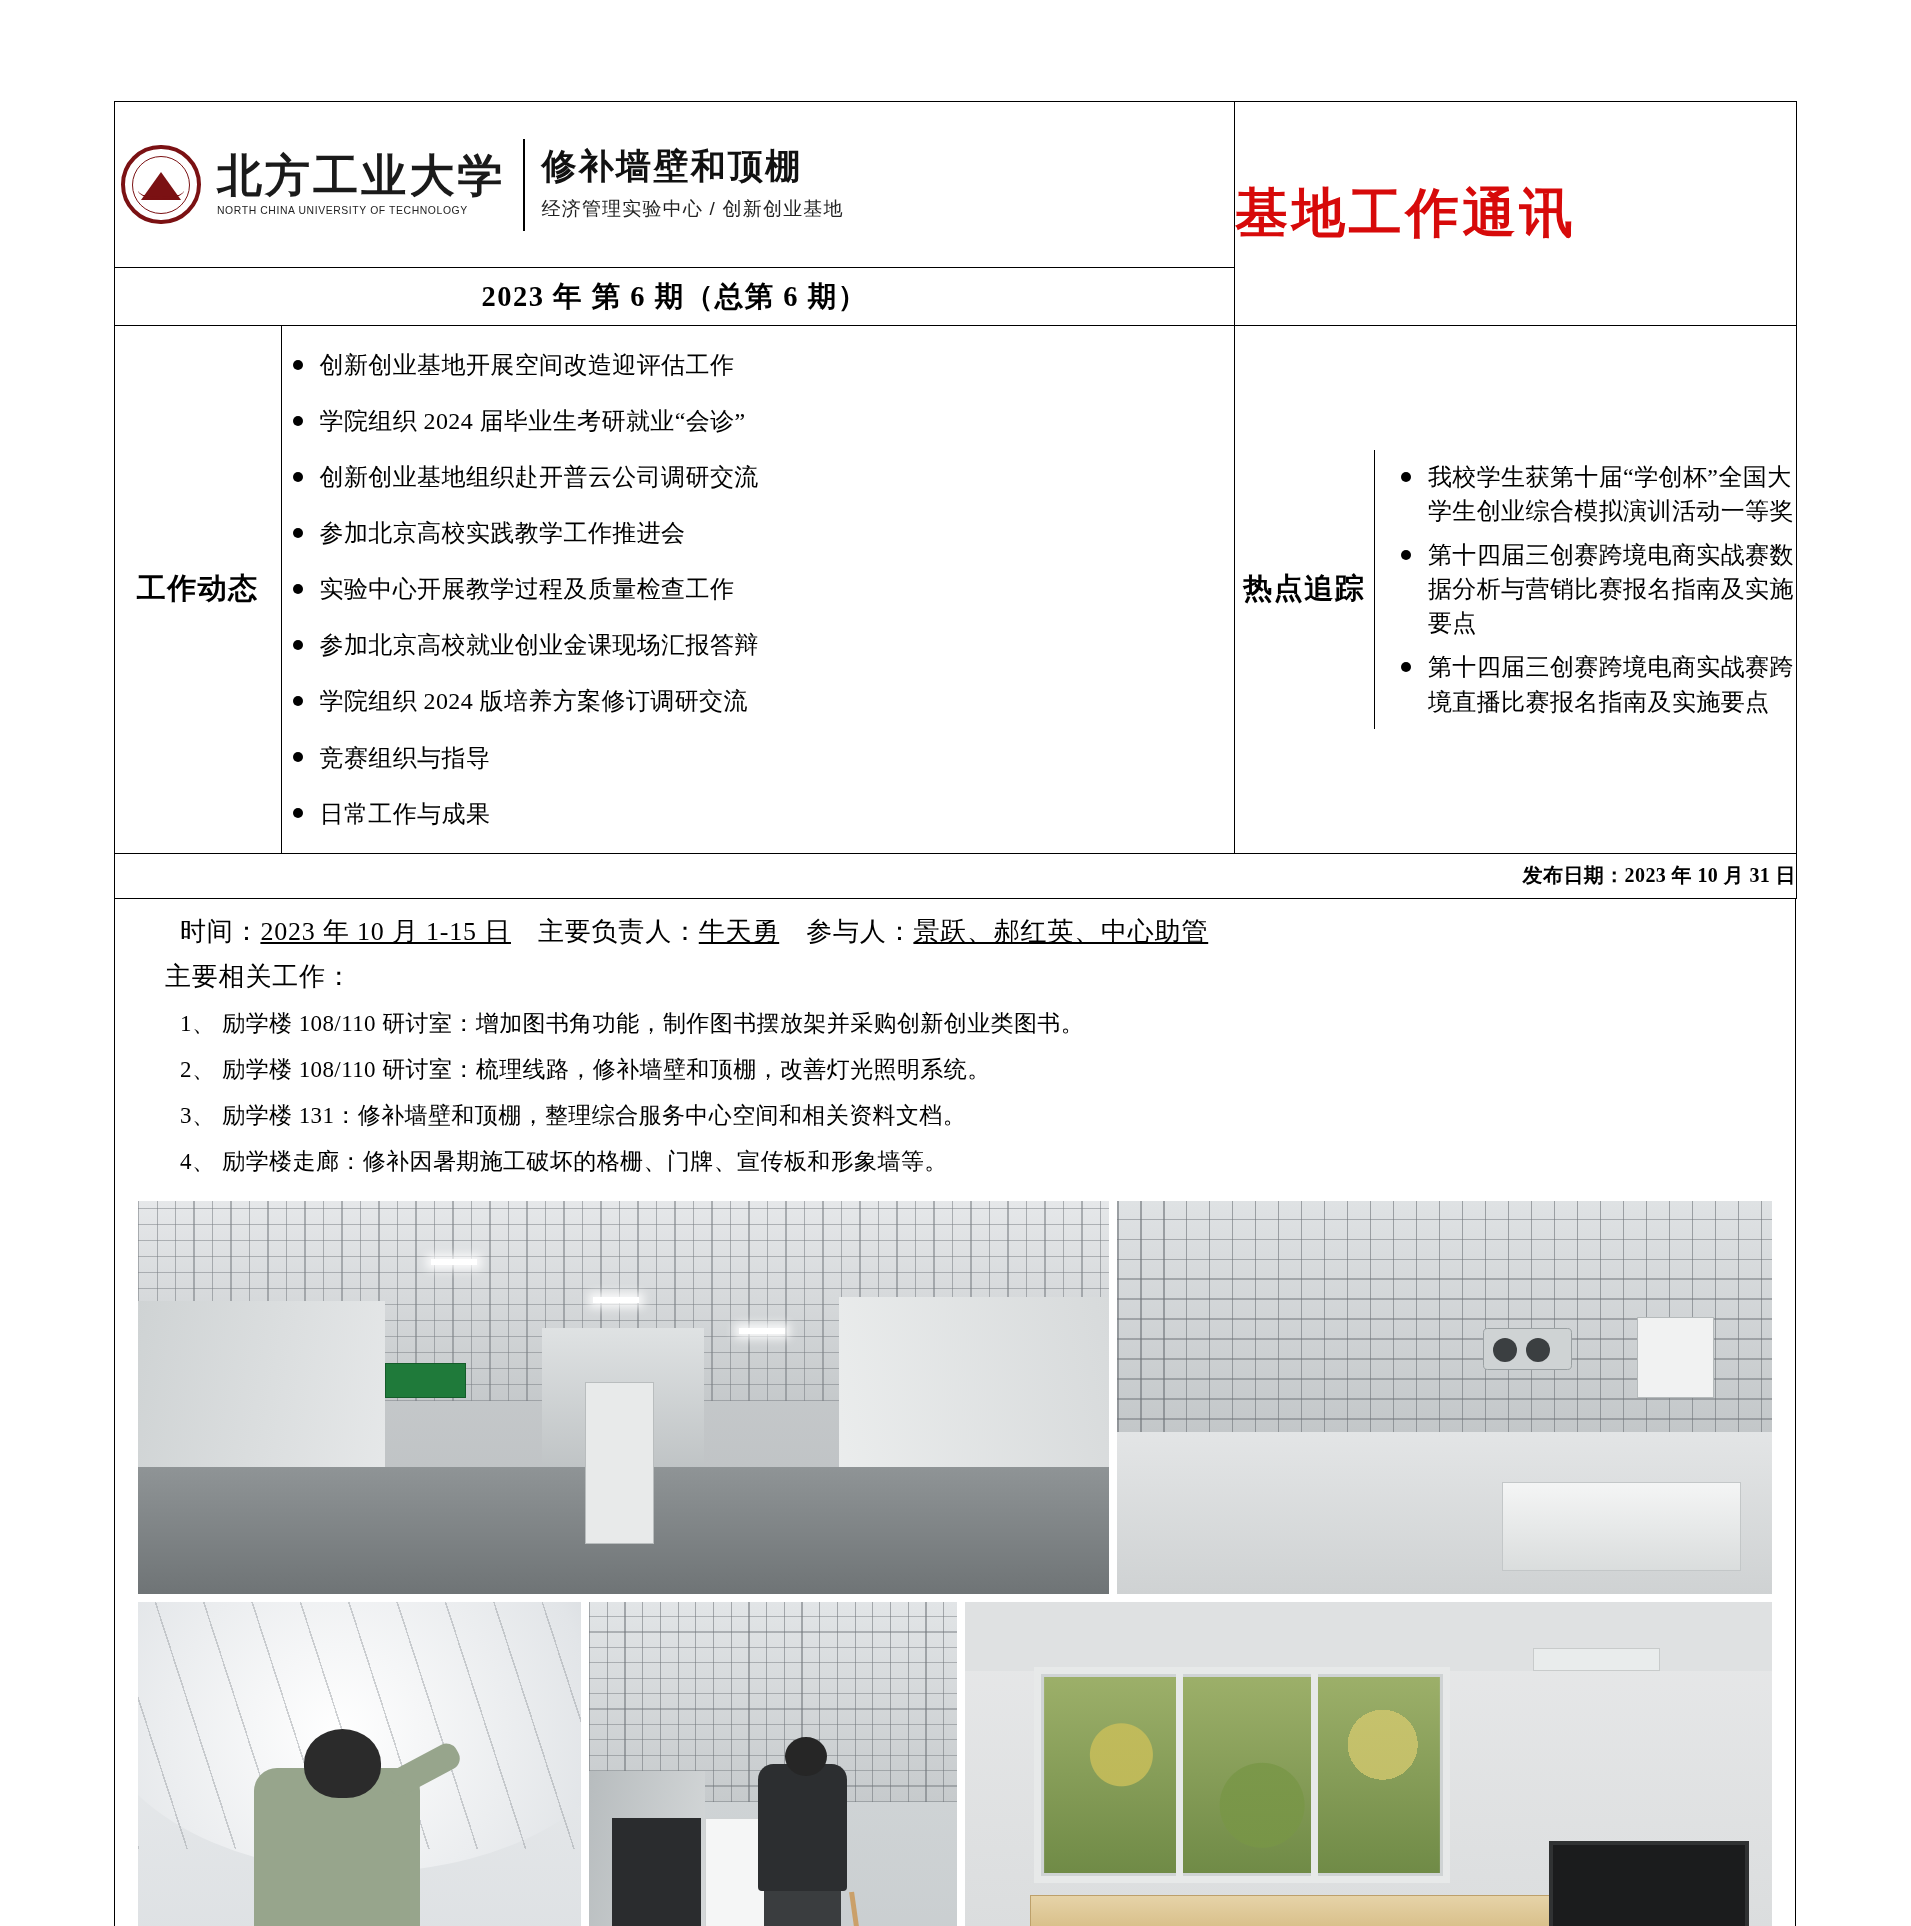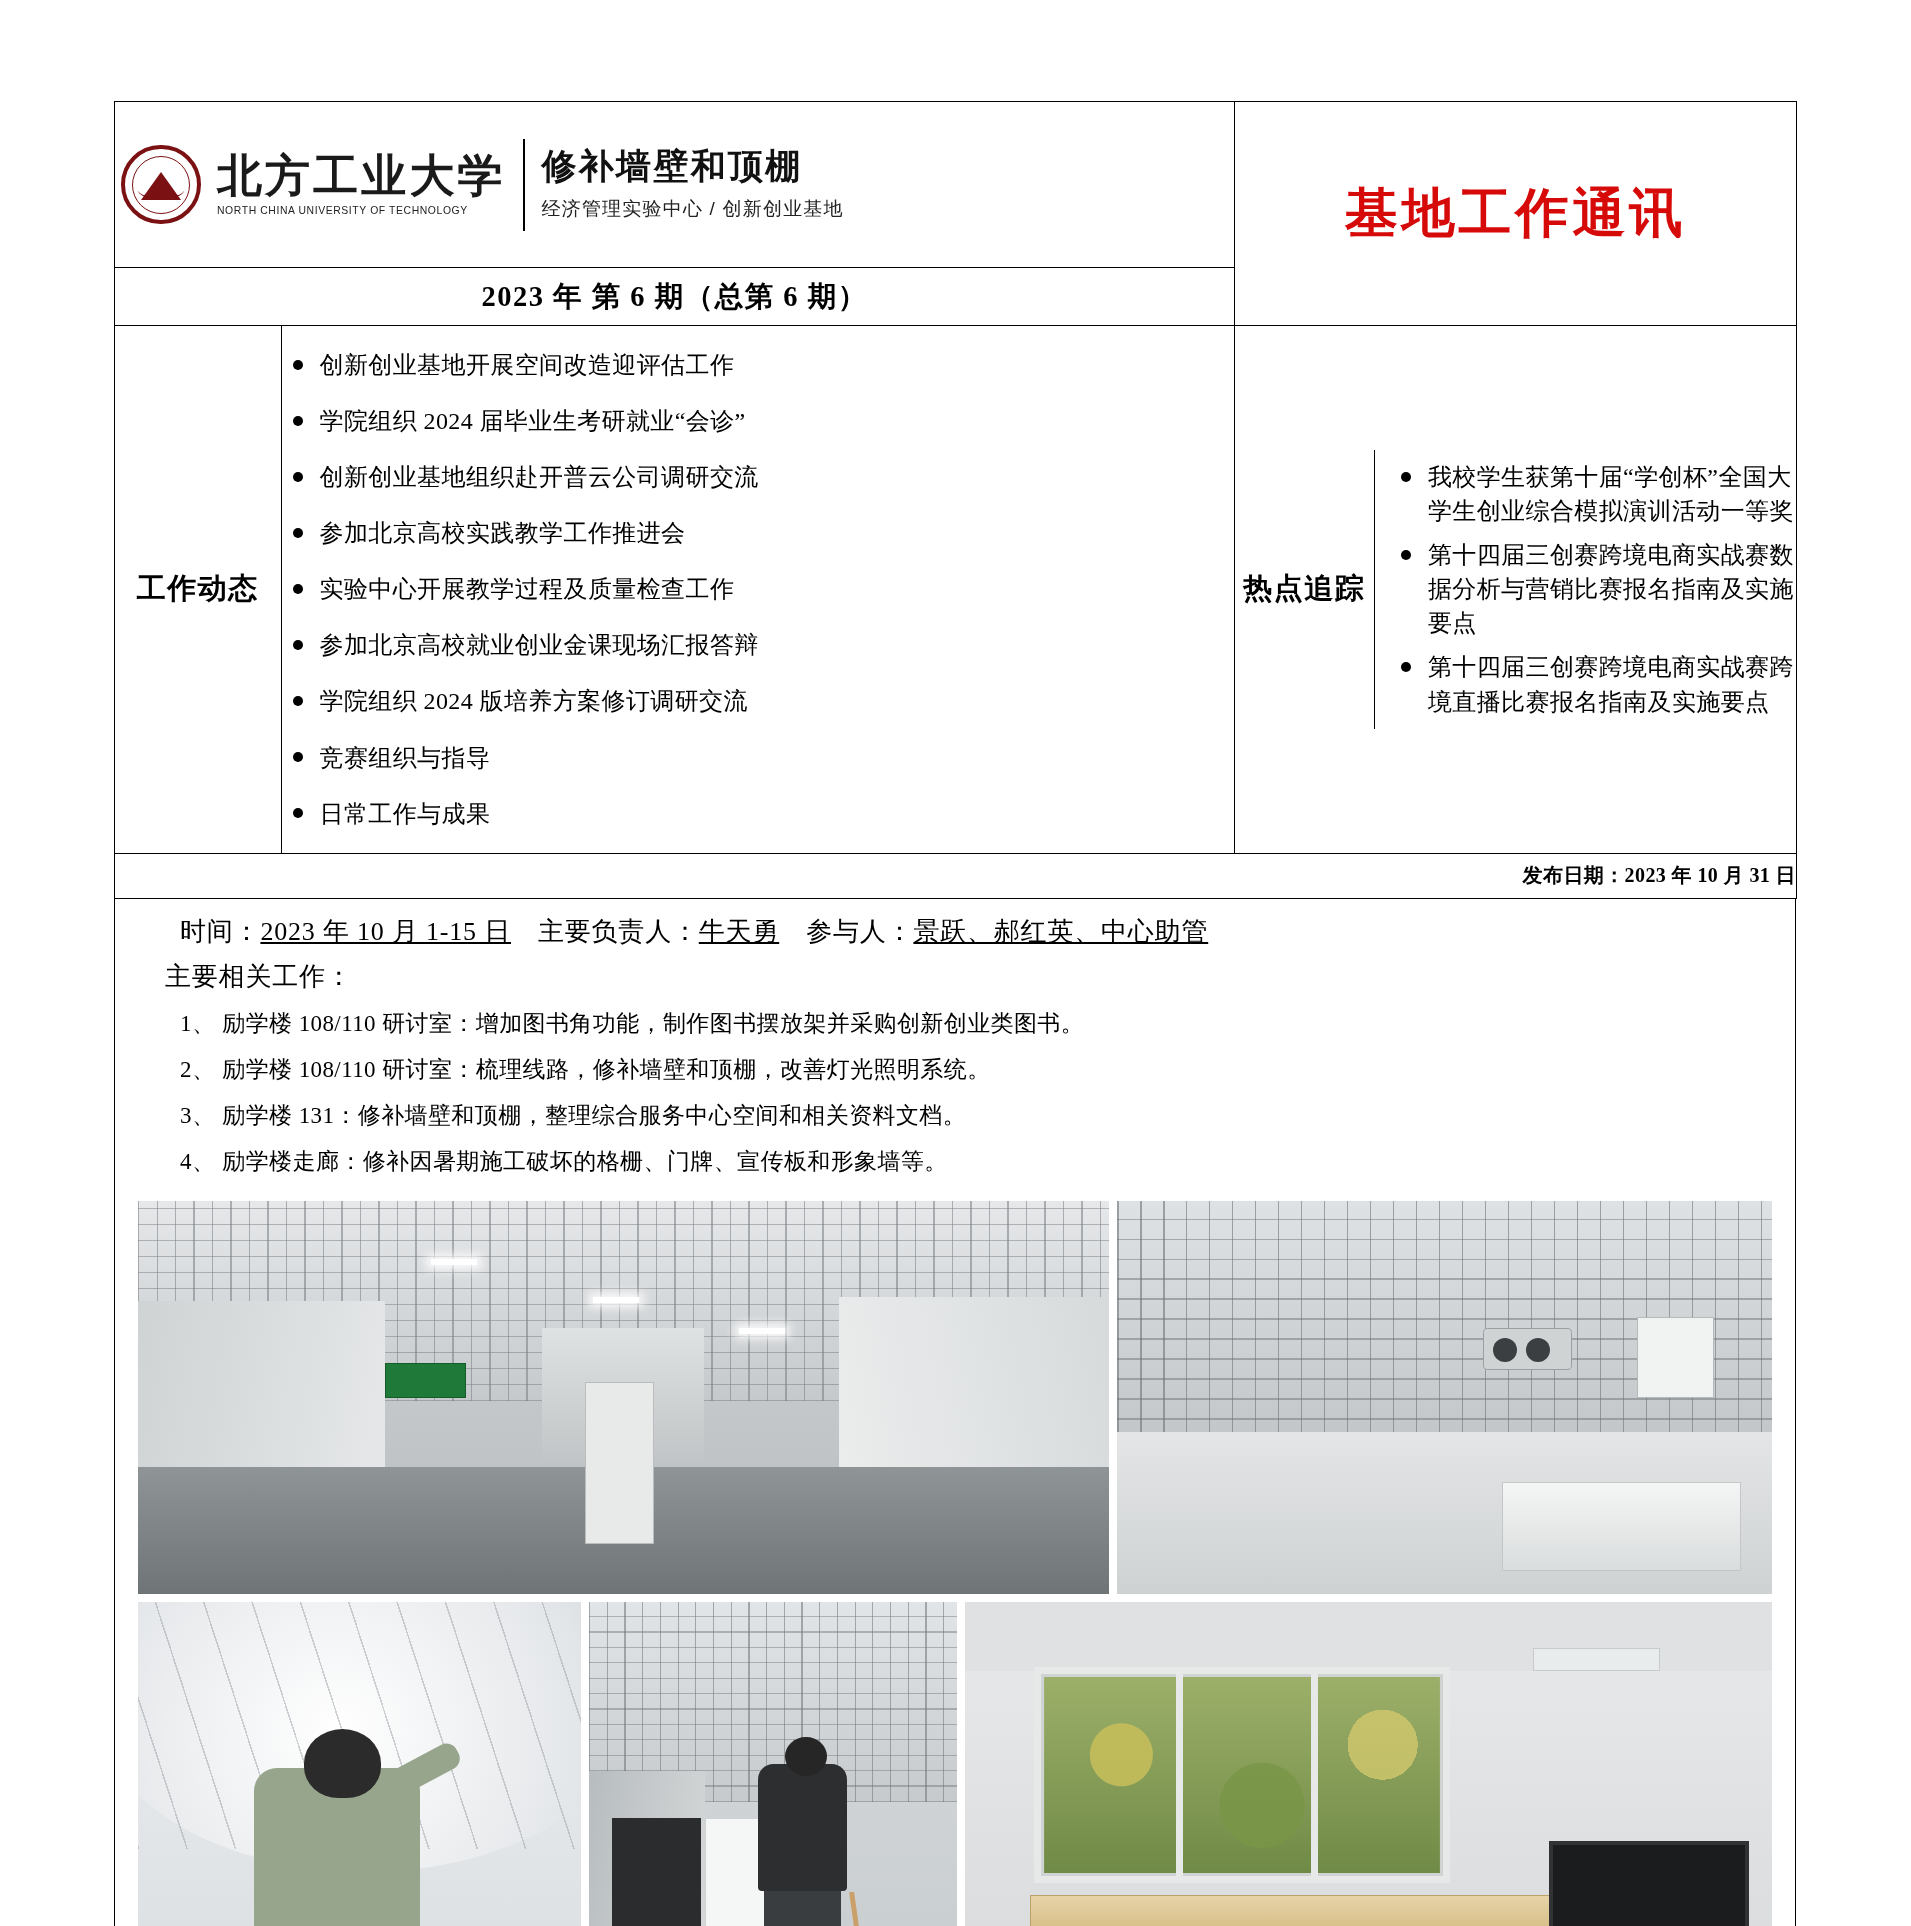--- a/index.html
+++ b/index.html
@@ -102,21 +102,21 @@
   }
   .college-sub {
     font-family: "Liberation Sans", sans-serif;
     font-size: 19px;
     letter-spacing: 1.2px;
     color: #222;
     margin-top: 10px;
   }
   .bulletin-cell {
     width: 562px;
-    text-align: center;
+    text-align: left;
   }
   .bulletin {
     font-family: "Liberation Sans", sans-serif;
     font-weight: bold;
     font-size: 53px;
     letter-spacing: 3.9px;
     color: #d70a0a;
     white-space: nowrap;
   }
   .issue-cell {

